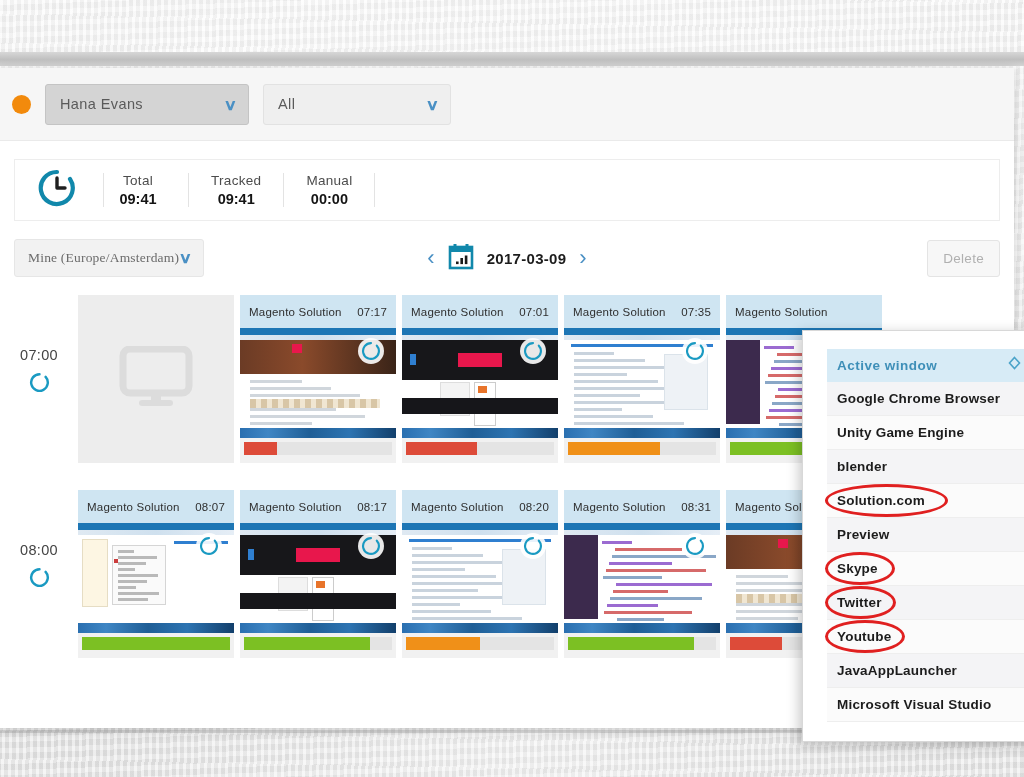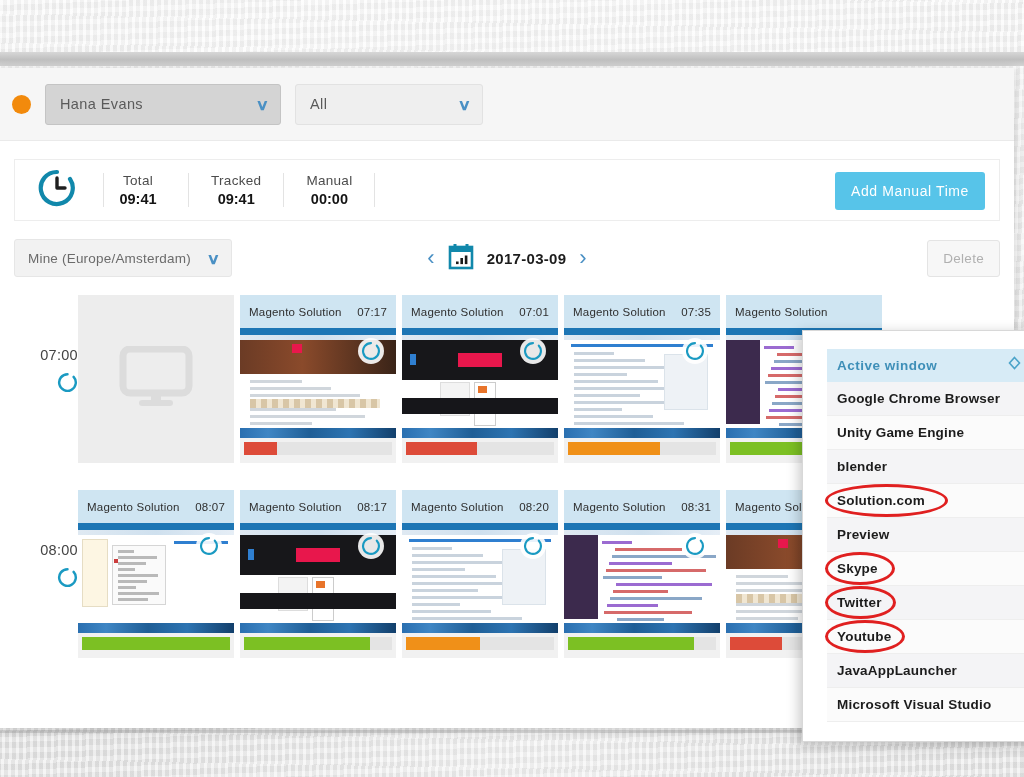--- a/index.html
+++ b/index.html
@@ -58,21 +58,21 @@
     width: 19px; height: 19px; border-radius: 50%;
     background: #f28a0c; margin-right: 14px; flex: none;
   }
   .select-box {
     height: 41px; border-radius: 3px;
     display: flex; align-items: center; justify-content: space-between;
     padding: 0 12px 0 14px;
     font-size: 14.5px; color: #5a5a5a; letter-spacing: .4px;
   }
   .select-user {
-    width: 236px; background: #d4d4d4; border: 1px solid #c4c4c4;
+    width: 204px; background: #d4d4d4; border: 1px solid #c4c4c4;
     margin-right: 14px;
   }
   .select-project {
     width: 188px; background: #efefef; border: 1px solid #e2e2e2;
   }
   .chev {
     color: #4a90c4; font-size: 15px; font-weight: 700;
     transform: scaleX(1.25); line-height: 1;
   }
 
@@ -103,23 +103,23 @@
   }
 
   
   .toolbar {
     position: relative;
     height: 74px;
     display: flex; align-items: center;
     padding: 0 14px;
   }
   .tz-select {
-    width: 218px; height: 38px; background: #f2f2f2; border: 1px solid #e6e6e6;
+    width: 190px; height: 38px; background: #f2f2f2; border: 1px solid #e6e6e6;
     border-radius: 3px; display: flex; align-items: center; justify-content: space-between;
-    padding: 0 12px 0 13px; font-size: 13.5px; color: #6b6b6b; letter-spacing:.2px;
+    padding: 0 12px 0 13px; font-size: 13.5px; color: #6b6b6b; letter-spacing:.2px;font-family:Liberation Serif, serif;
   }
   .date-nav {
     position: absolute; left: 0; right: 0; margin: 0 auto;
     width: 230px;
     display: flex; align-items: center; justify-content: center; gap: 13px;
   }
   .arrow { color: #4a90c4; font-size: 22px; font-weight: 300; line-height: 1; cursor: pointer; }
   .date-text { font-size: 15px; font-weight: bold; color: #1c1c1c; letter-spacing:.3px; }
   .cal-icon { flex: none; }
   .tool-right {
@@ -131,21 +131,21 @@
     font-family: "Liberation Sans", sans-serif; cursor: pointer;
     display:flex; align-items:center;
   }
   .tbtn.dim { color: #b0b0b0; }
 
   
   .timeline { padding: 0 0 0 0; }
   .hour-row { display: flex; align-items: flex-start; height: 195px; }
   .hour-col {
     width: 78px; flex: none;
-    display: flex; flex-direction: column; align-items: flex-end;
+    display: flex; flex-direction: column; align-items: center;
     padding-top: 52px;
   }
   .hour-label { font-size: 14.5px; color: #444; letter-spacing: .3px; }
   .hour-spinner { margin-top: 9px; }
 
   .cards { display: flex; gap: 6px; flex: 1; overflow: hidden; }
 
   .shot {
     width: 156px; flex: none; background: #f9a8d4;
   }
@@ -253,21 +253,20 @@
       </div>
       <div class="stat">
         <div class="stat-label">Tracked</div>
         <div class="stat-value">09:41</div>
       </div>
       <div class="stat">
         <div class="stat-label">Manual</div>
         <div class="stat-value">00:00</div>
       </div>
 
-      <button class="add-manual">Add Manual Time</button>
     </div>
   </div>
 
   <div class="toolbar">
     <div class="tz-select">
       <span>Mine (Europe/Amsterdam)</span>
       <span class="chev">∨</span>
     </div>
 
     <div class="date-nav">

